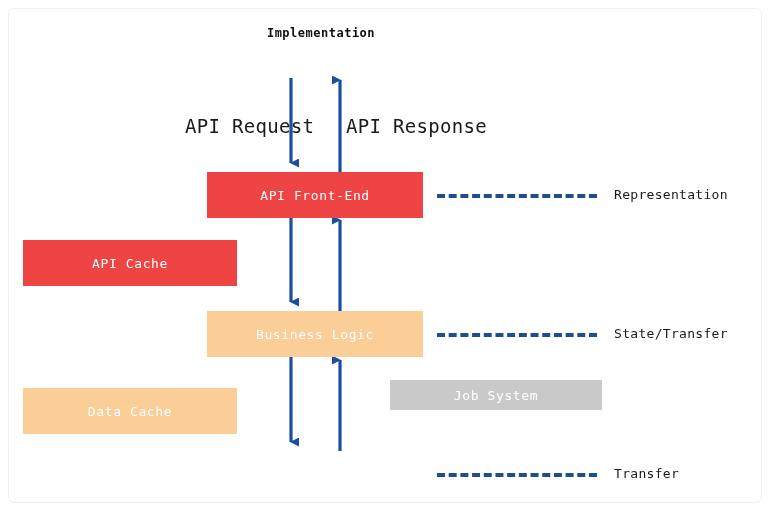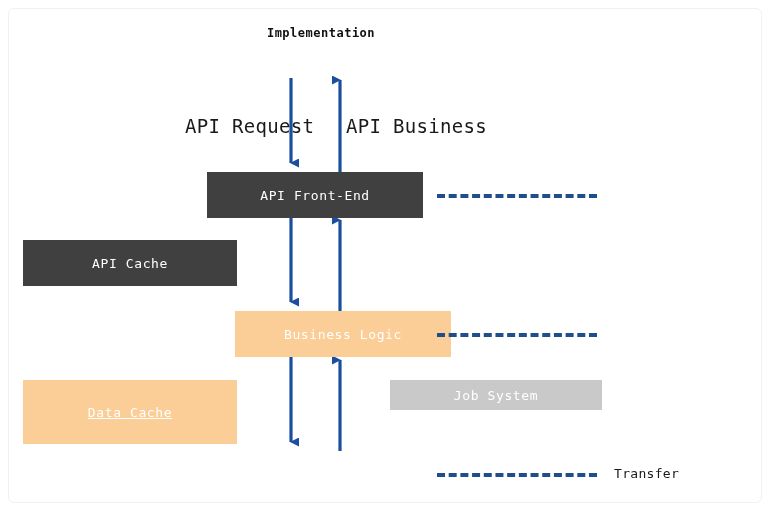--- a/index.html
+++ b/index.html
@@ -40,28 +40,28 @@
   .node {
     position: absolute;
     display: flex;
     align-items: center;
     justify-content: center;
     color: #ffffff;
     font-size: 13px;
     letter-spacing: 0.6px;
     box-sizing: border-box;
   }
-  .node-blue   { background: #404040; }
+  .node-blue   { background: #ef4444; }
   .node-peach  { background: #fbcd97; }
   .node-gray   { background: #c9c9c9; }
 
   .n-apife   { left: 207px; top: 172px; width: 216px; height: 46px; }
   .n-apicache{ left: 23px;  top: 240px; width: 214px; height: 46px; }
-  .n-bizlogic{ left: 207px; top: 311px; width: 216px; height: 46px; margin-left: 28px; }
-  .n-datacache{left: 23px;  top: 380px; width: 214px; height: 64px; text-decoration: underline; }
+  .n-bizlogic{ left: 207px; top: 311px; width: 216px; height: 46px; }
+  .n-datacache{left: 23px;  top: 388px; width: 214px; height: 46px; }
   .n-jobsys  { left: 390px; top: 380px; width: 212px; height: 30px; }
   .n-data    { left: 207px; top: 451px; width: 216px; height: 46px; }
 
   .side-label {
     position: absolute;
     left: 614px;
     font-size: 13px;
     color: #1a1a1a;
     white-space: nowrap;
     letter-spacing: 0.3px;
@@ -122,21 +122,21 @@
       <line x1="291" y1="78" x2="291" y2="163" marker-end="url(#arrowDown)"></line>
       <line x1="340" y1="172" x2="340" y2="80" marker-end="url(#arrowUp)"></line>
       <line x1="291" y1="218" x2="291" y2="302" marker-end="url(#arrowDown)"></line>
       <line x1="340" y1="311" x2="340" y2="220" marker-end="url(#arrowUp)"></line>
       <line x1="291" y1="357" x2="291" y2="442" marker-end="url(#arrowDown)"></line>
       <line x1="340" y1="451" x2="340" y2="360" marker-end="url(#arrowUp)"></line>
     </g>
   </svg>
 
   <div class="arrow-label al-req">API Request</div>
-  <div class="arrow-label al-res">API Business</div>
+  <div class="arrow-label al-res">API Response</div>
 
   <div class="node node-blue n-apife">
     <span>API Front-End</span>
   </div>
   <div class="node node-blue n-apicache">
     <span>API Cache</span>
   </div>
   <div class="node node-peach n-bizlogic">
     <span>Business Logic</span>
   </div>
@@ -144,14 +144,16 @@
     <span>Data Cache</span>
   </div>
   <div class="node node-gray n-jobsys">
     <span>Job System</span>
   </div>
 
   <div class="dash-line dl-rep"></div>
   <div class="dash-line dl-state"></div>
   <div class="dash-line dl-res"></div>
 
+  <div class="side-label sl-rep">Representation</div>
+  <div class="side-label sl-state">State/Transfer</div>
   <div class="side-label sl-res">Transfer</div>
 </div>
 
 </body></html>

